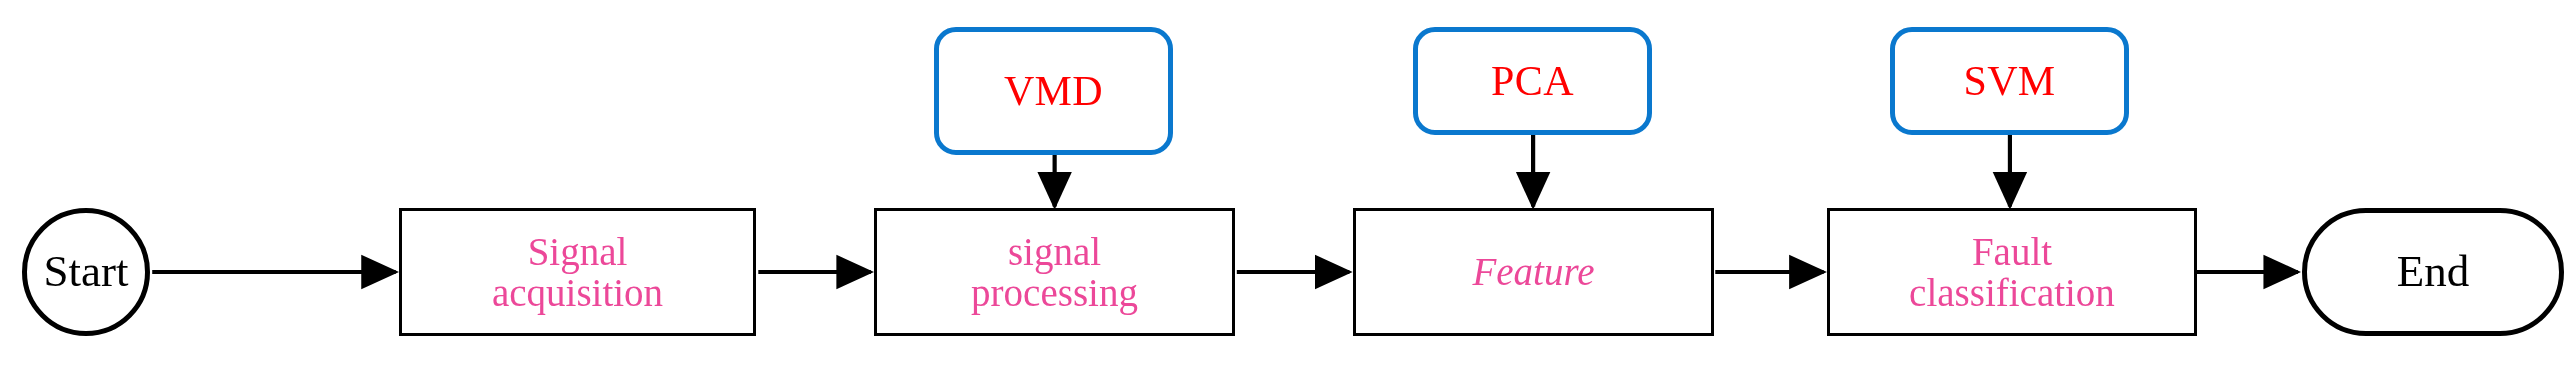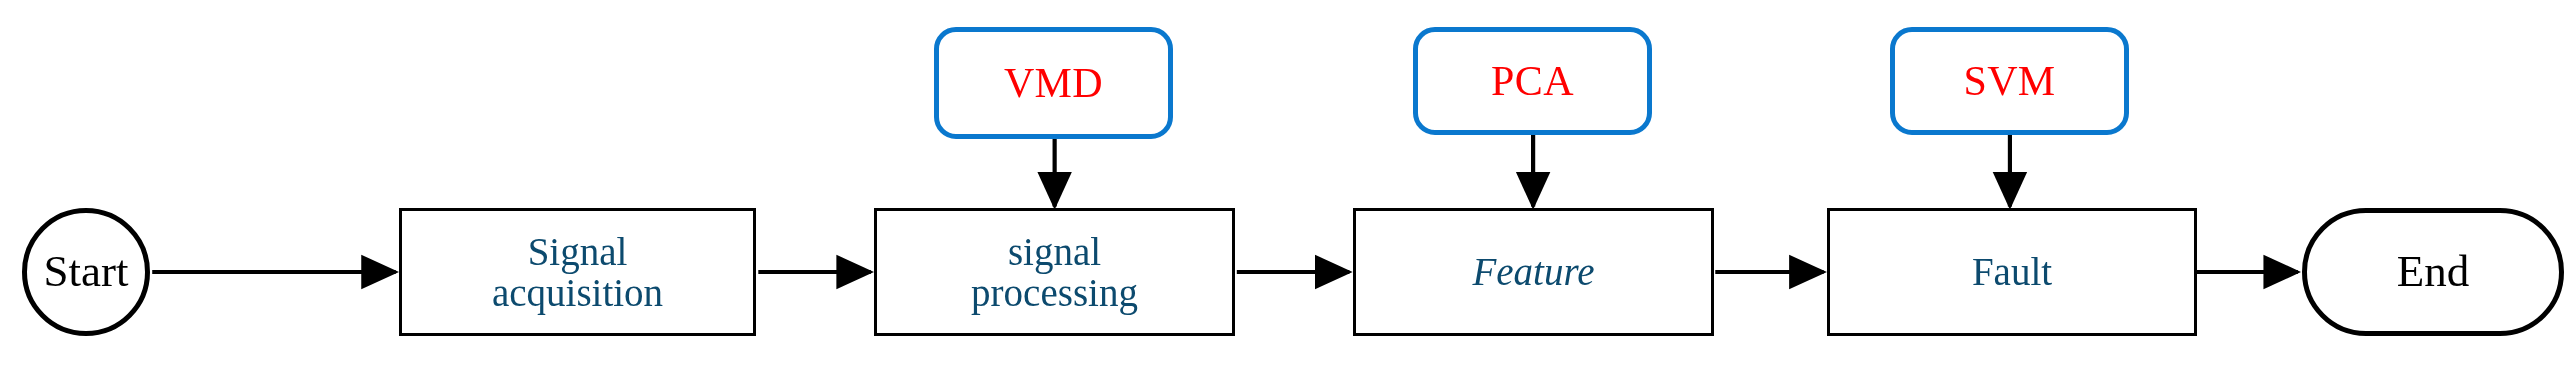--- a/index.html
+++ b/index.html
@@ -44,21 +44,21 @@
   .node.terminator {
     border: 5.9px solid #000000;
     border-radius: 839px;
     color: #000000;
     font-size: 45px;
   }
   
   .node.process {
     border: 3.4px solid #000000;
     border-radius: 0;
-    color: #0c4a6e;
+    color: #ec4899;
     font-size: 39px;
   }
   
   .node.method {
     border: 5.9px solid #0A78CE;
     border-radius: 22px;
     font-size: 42px;
     font-weight: 400;
   }
   .node.method .line {
@@ -102,27 +102,28 @@
     <span class="line">signal</span>
     <span class="line">processing</span>
   </div>
 
   <div class="node process" style="left:1353px; top:208px; width:361px; height:128px;font-style:italic;">
     <span class="line">Feature</span>
   </div>
 
   <div class="node process" style="left:1827px; top:208px; width:370px; height:128px;">
     <span class="line">Fault</span>
+    <span class="line">classification</span>
   </div>
 
   <div class="node terminator" style="left:2302px; top:208px; width:262px; height:128px;">
     <span class="line">End</span>
   </div>
 
-  <div class="node method" style="left:934px; top:27px; width:239px; height:112px;">
+  <div class="node method" style="left:934px; top:27px; width:239px; height:128px;">
     <span class="line">VMD</span>
   </div>
 
   <div class="node method" style="left:1413px; top:27px; width:239px; height:108px;">
     <span class="line">PCA</span>
   </div>
 
   <div class="node method" style="left:1890px; top:27px; width:239px; height:108px;justify-content:center;">
     <span class="line">SVM</span>
   </div>

